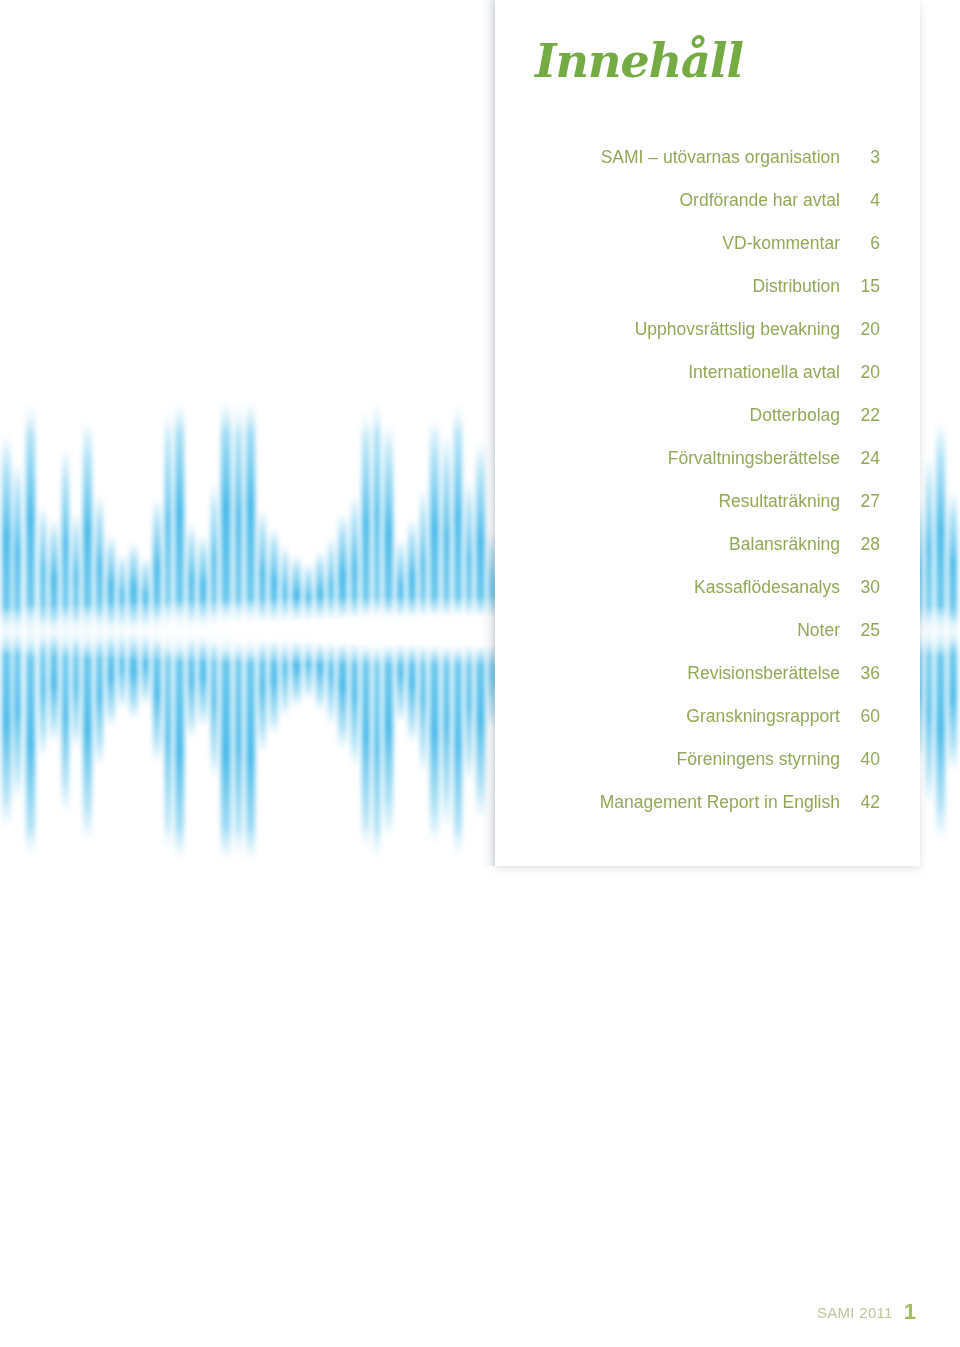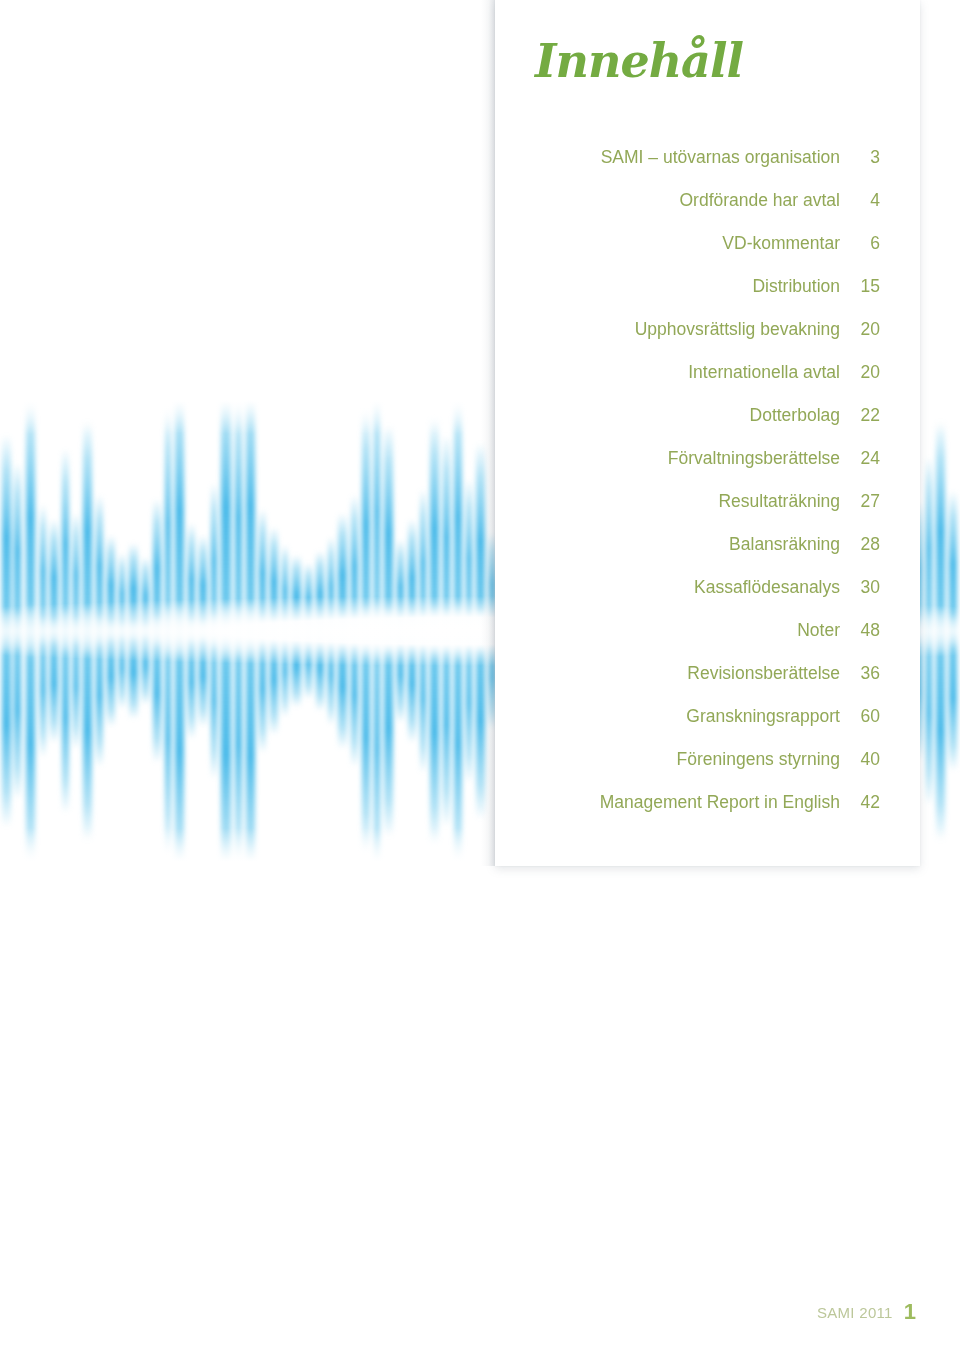--- a/index.html
+++ b/index.html
@@ -405,21 +405,21 @@
         <div class="toc-row">
           <span class="toc-label">Balansräkning</span>
           <span class="toc-page">28</span>
         </div>
         <div class="toc-row">
           <span class="toc-label">Kassaflödesanalys</span>
           <span class="toc-page">30</span>
         </div>
         <div class="toc-row">
           <span class="toc-label">Noter</span>
-          <span class="toc-page">48</span>
+          <span class="toc-page">25</span>
         </div>
         <div class="toc-row">
           <span class="toc-label">Revisionsberättelse</span>
           <span class="toc-page">36</span>
         </div>
         <div class="toc-row">
           <span class="toc-label">Granskningsrapport</span>
           <span class="toc-page">60</span>
         </div>
         <div class="toc-row">

